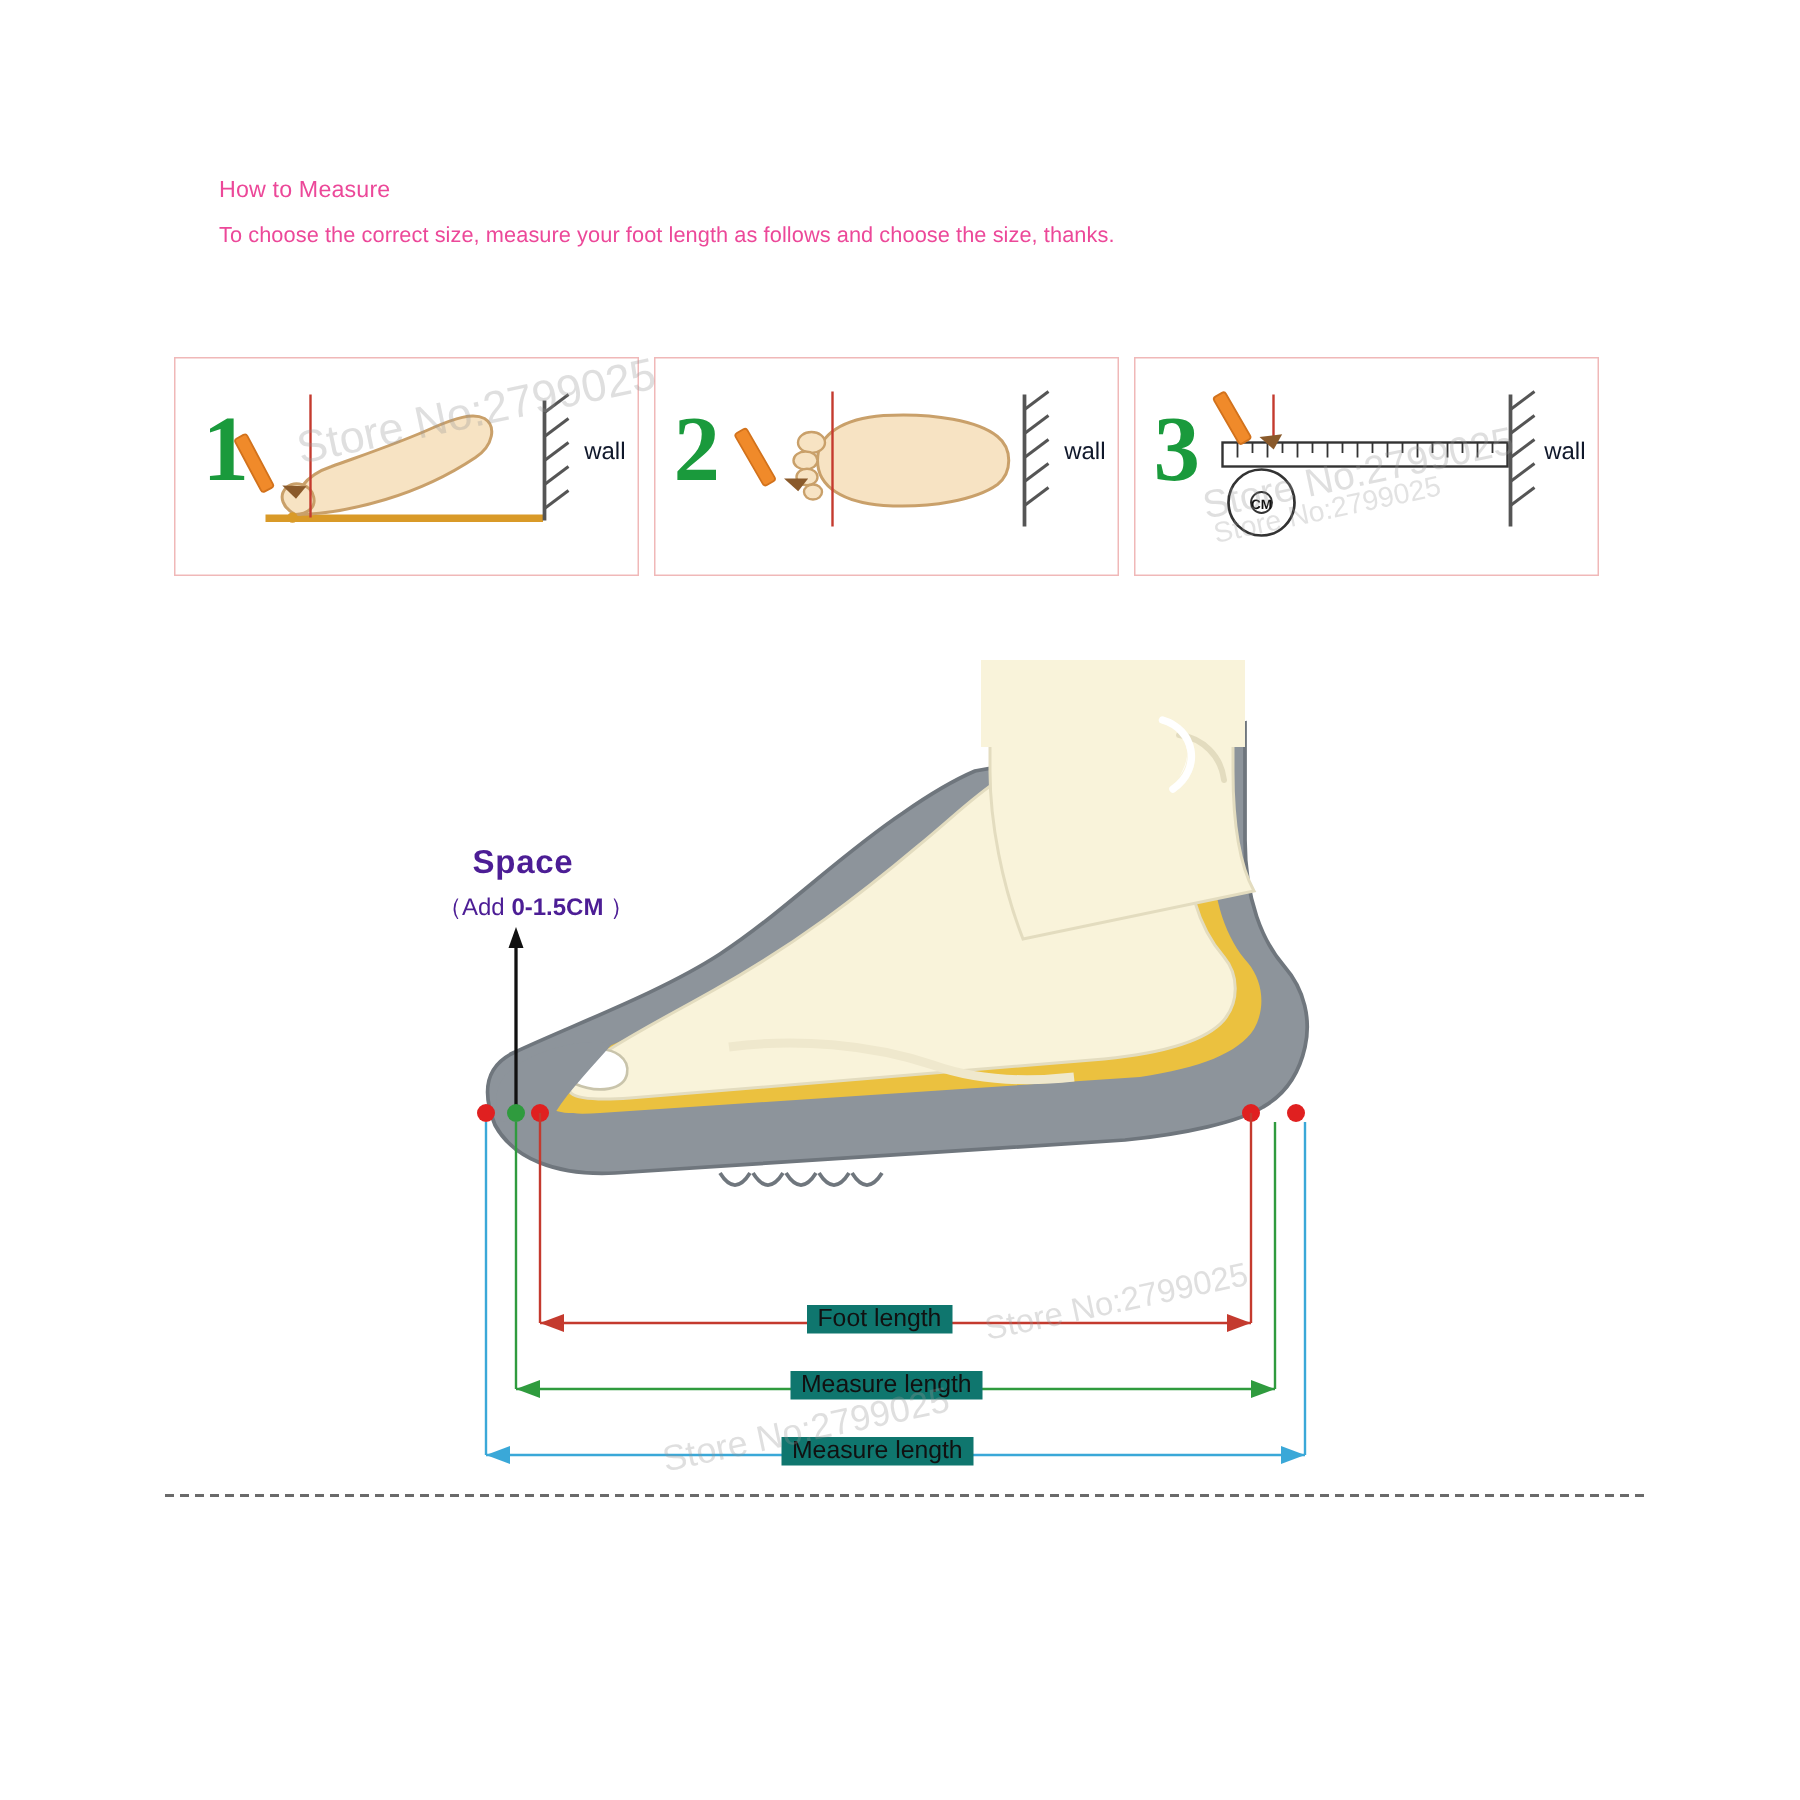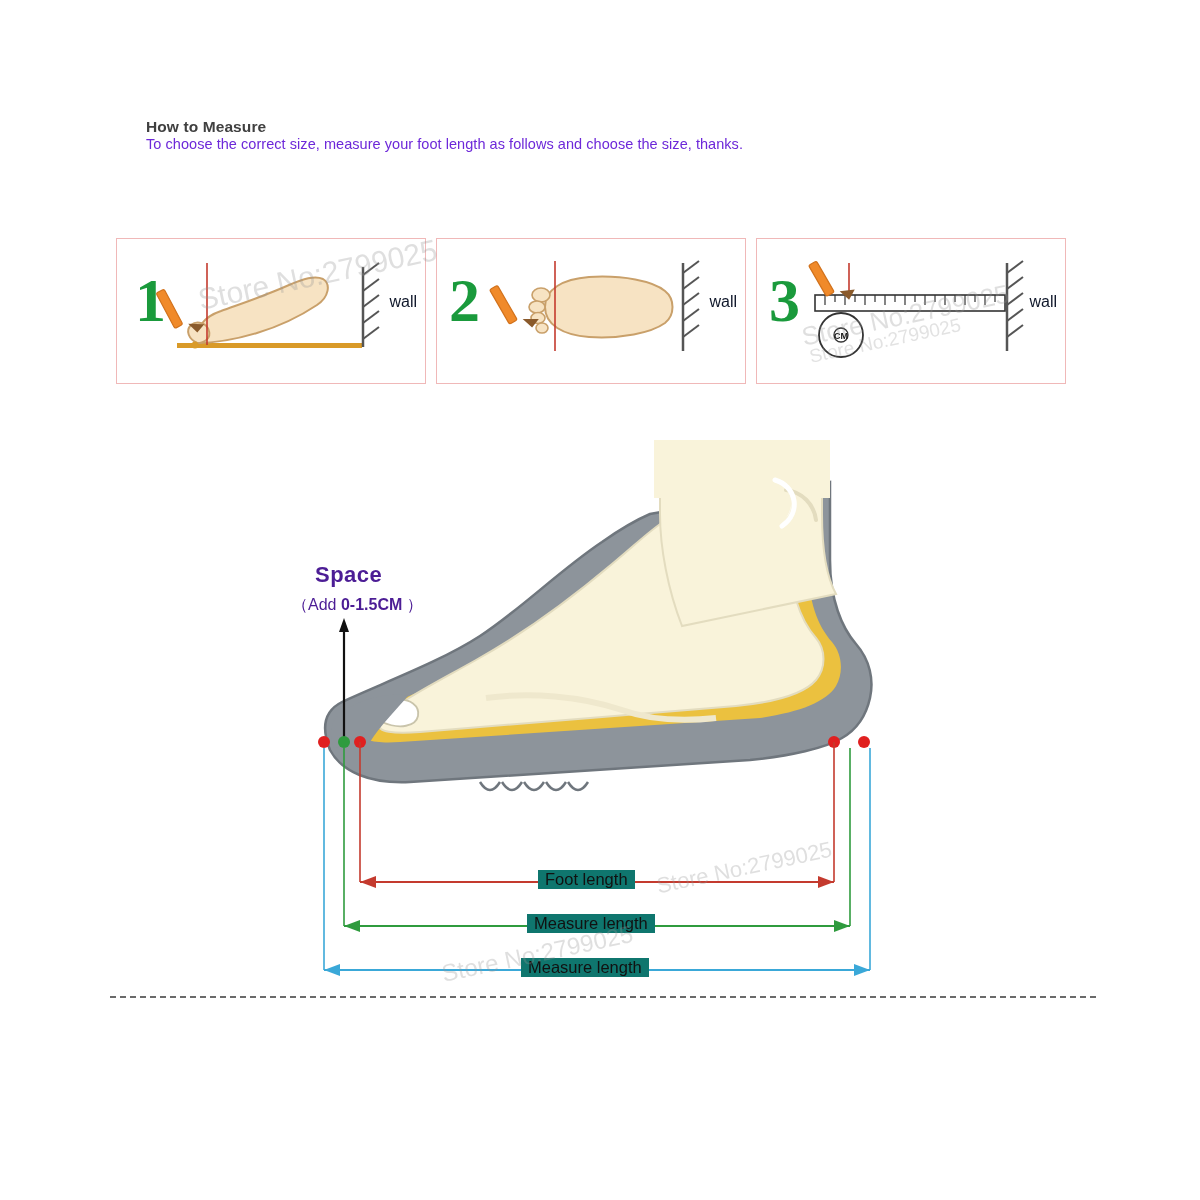--- a/index.html
+++ b/index.html
@@ -18,27 +18,28 @@
 
   
   #header {
     position: absolute;
     left: 146px;
     top: 118px;
     width: 900px;
   }
   #header .title {
     font-size: 15.5px;
-    font-weight: bold;
-    color: #404040;
+    font-weight: normal;
+    color: #ec4899;
     letter-spacing: 0.1px;
   }
   #header .subtitle {
+    margin-top: 13px;
     font-size: 14.5px;
-    color: #6d28d9;
+    color: #ec4899;
     letter-spacing: 0.05px;
   }
 
   
   #steps {
     position: absolute;
     left: 116px;
     top: 238px;
     width: 968px;
     height: 146px;

